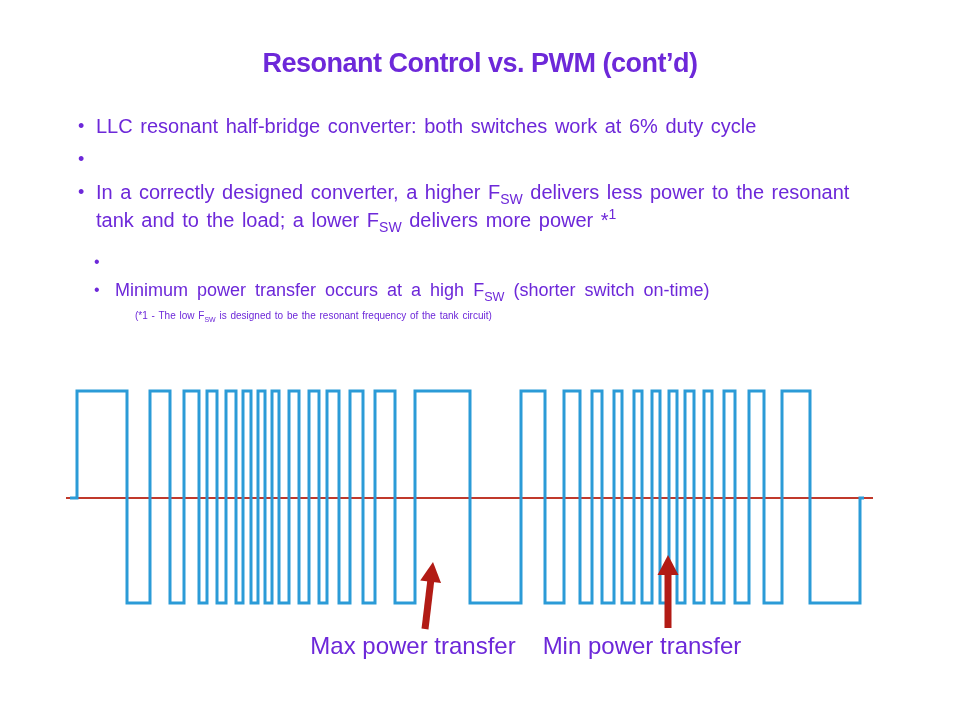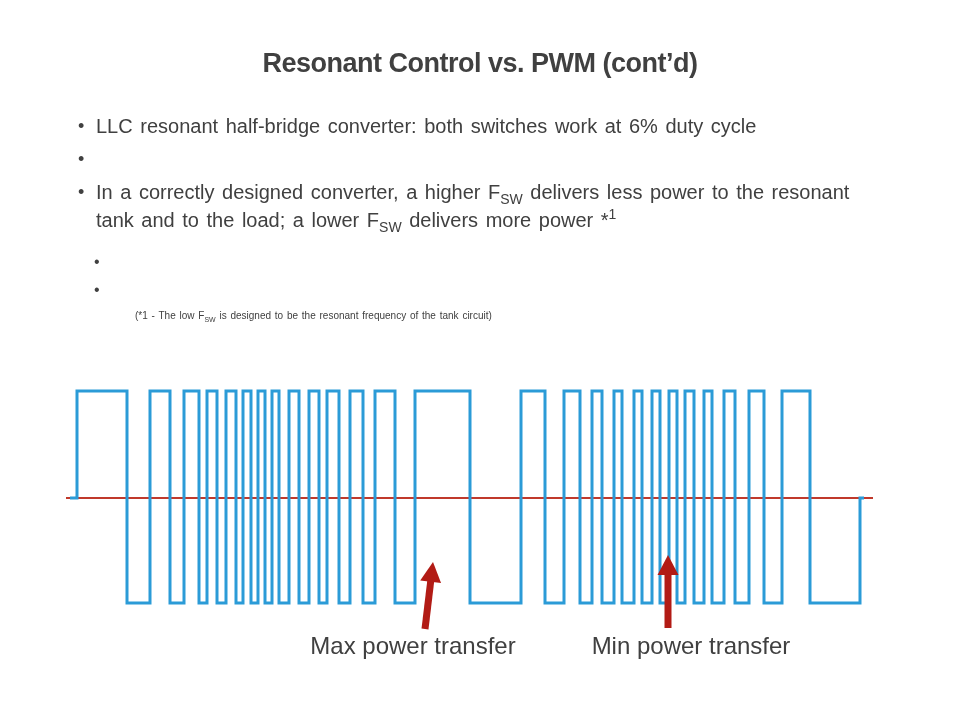--- a/index.html
+++ b/index.html
@@ -1,21 +1,21 @@
 <!DOCTYPE html>
 <html><head>
 <meta charset="utf-8">
 <style>
   html,body{margin:0;padding:0;background:#ffffff;}
   .slide{
     position:relative;
     width:960px;height:720px;
     background:#ffffff;
     font-family:"Liberation Sans","DejaVu Sans",sans-serif;
-    color:#404040;
+    color:#6d28d9;
     overflow:hidden;
   }
   .title{
     position:absolute;
     top:48px;left:0;width:960px;
     text-align:center;
     font-size:27px;
     font-weight:bold;
     letter-spacing:-0.5px;
   }
@@ -89,30 +89,31 @@
       <span class="dot">•</span>
       <span>In a correctly designed converter, a higher F<sub>SW</sub> delivers less power to the resonant tank and to the load; a lower F<sub>SW</sub> delivers more power *<sup>1</sup></span>
     </div>
 
     <div class="subbullets">
       <div class="subbullet">
         <span class="dot">•</span>
       </div>
       <div class="subbullet">
         <span class="dot">•</span>
+        <span>Minimum power transfer occurs at a high F<sub>SW</sub> (shorter switch on-time)</span>
       </div>
       <div class="footnote">(*1 - The low F<sub>SW</sub> is designed to be the resonant frequency of the tank circuit)</div>
     </div>
   </div>
 
   <svg id="wave-svg" class="fig-svg" viewBox="0 0 960 720">
       <line x1="66" y1="498" x2="873" y2="498" stroke="#c0392b" stroke-width="2"></line>
       <path d="M 70 498 L 77 498 L 77 391 L 127 391 L 127 603 L 150 603 L 150 391 L 170 391 L 170 603 L 184 603 L 184 391 L 199 391 L 199 603 L 207 603 L 207 391 L 217 391 L 217 603 L 226 603 L 226 391 L 236 391 L 236 603 L 243 603 L 243 391 L 251 391 L 251 603 L 258 603 L 258 391 L 265 391 L 265 603 L 272 603 L 272 391 L 279 391 L 279 603 L 289 603 L 289 391 L 299 391 L 299 603 L 309 603 L 309 391 L 319 391 L 319 603 L 327 603 L 327 391 L 339 391 L 339 603 L 350 603 L 350 391 L 363 391 L 363 603 L 375 603 L 375 391 L 395 391 L 395 603 L 415 603 L 415 391 L 470 391 L 470 603 L 521 603 L 521 391 L 545 391 L 545 603 L 564 603 L 564 391 L 580 391 L 580 603 L 592 603 L 592 391 L 602 391 L 602 603 L 614 603 L 614 391 L 622 391 L 622 603 L 634 603 L 634 391 L 642 391 L 642 603 L 652 603 L 652 391 L 660 391 L 660 603 L 669 603 L 669 391 L 677 391 L 677 603 L 685 603 L 685 391 L 694 391 L 694 603 L 704 603 L 704 391 L 712 391 L 712 603 L 724 603 L 724 391 L 735 391 L 735 603 L 749 603 L 749 391 L 764 391 L 764 603 L 782 603 L 782 391 L 810 391 L 810 603 L 860 603 L 860 498 L 864 498" fill="none" stroke="#2b9bd7" stroke-width="3" stroke-linejoin="miter"></path>
       <line x1="425" y1="629" x2="430.98446621087993" y2="578.8800954838803" stroke="#b21b15" stroke-width="7"></line>
       <polygon points="433,562 441.0547251057848,583.1038243801979 420.2028424492268,580.6140473465791" fill="#b21b15"></polygon>
       <line x1="668" y1="628" x2="668" y2="572" stroke="#b21b15" stroke-width="7"></line>
       <polygon points="668,555 678.5,575 657.5,575" fill="#b21b15"></polygon>
     </svg>
 
   <div class="wave-label" style="left: 413px; top: 632px;">Max power transfer</div>
-  <div class="wave-label" style="left: 691px; top: 632px;">Min power transfer</div>
+  <div class="wave-label" style="left: 642px; top: 632px;">Min power transfer</div>
 
 </div>
 
 </body></html>

